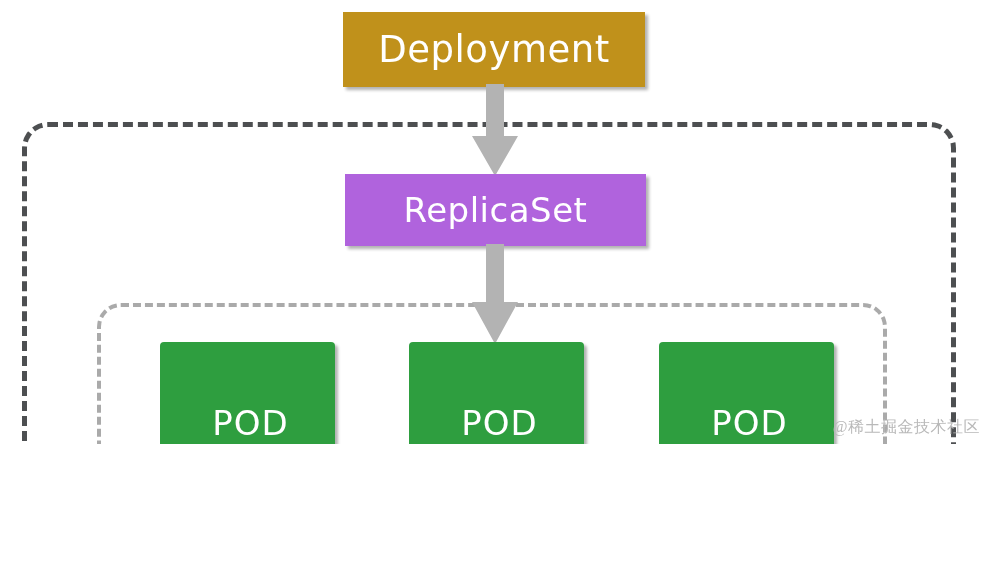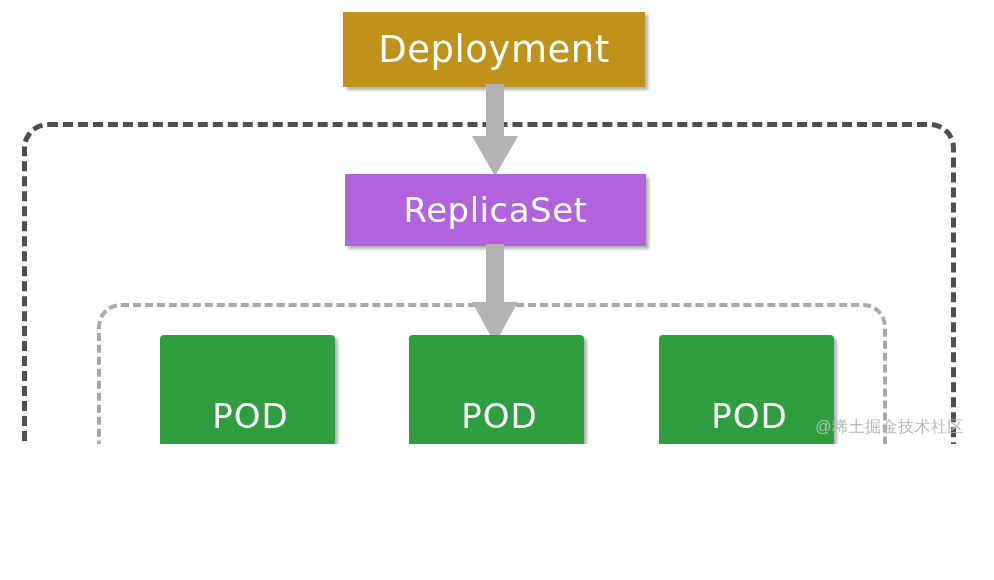--- a/index.html
+++ b/index.html
@@ -72,21 +72,21 @@
     height: 72px;
     background: #b063dd;
     font-size: 34px;
     font-weight: 400;
     letter-spacing: 0.5px;
   }
 
   .pod {
     width: 175px;
     height: 162px;
-    top: 335px;
+    top: 342px;
     background: #2e9e3f;
     border-radius: 4px;
     font-size: 34px;
     font-weight: 400;
     letter-spacing: 1px;
     padding-left: 6px;
   }
   #pod-1 { left: 160px; }
   #pod-2 { left: 409px; }
   #pod-3 { left: 659px; }
@@ -104,25 +104,25 @@
   #arrow-replicaset-pods {
     left: 472px;
     top: 244px;
     width: 46px;
     height: 100px;
   }
 
   
   #watermark {
     position: absolute;
-    right: 30px;
+    right: 14px;
     bottom: 6px;
     font-size: 16px;
     color: #b9b9b9;
-    font-family: Liberation Sans, sans-serif;
+    font-family: Liberation Serif, serif;
     letter-spacing: 0.5px;
     user-select: none;
   }
 </style>
 </head>
 <body>
 
 <div id="canvas">
 
   <div class="group-box" id="deployment-group"></div>

